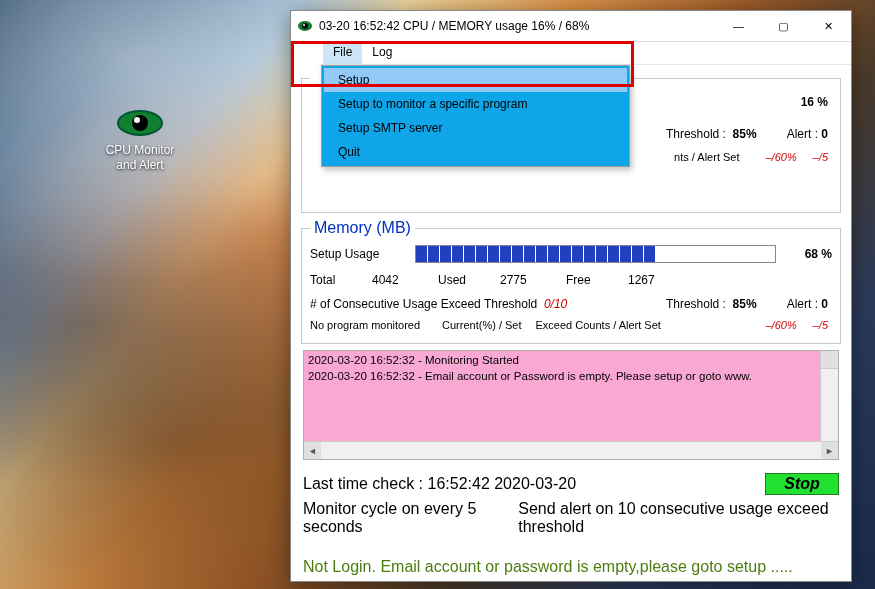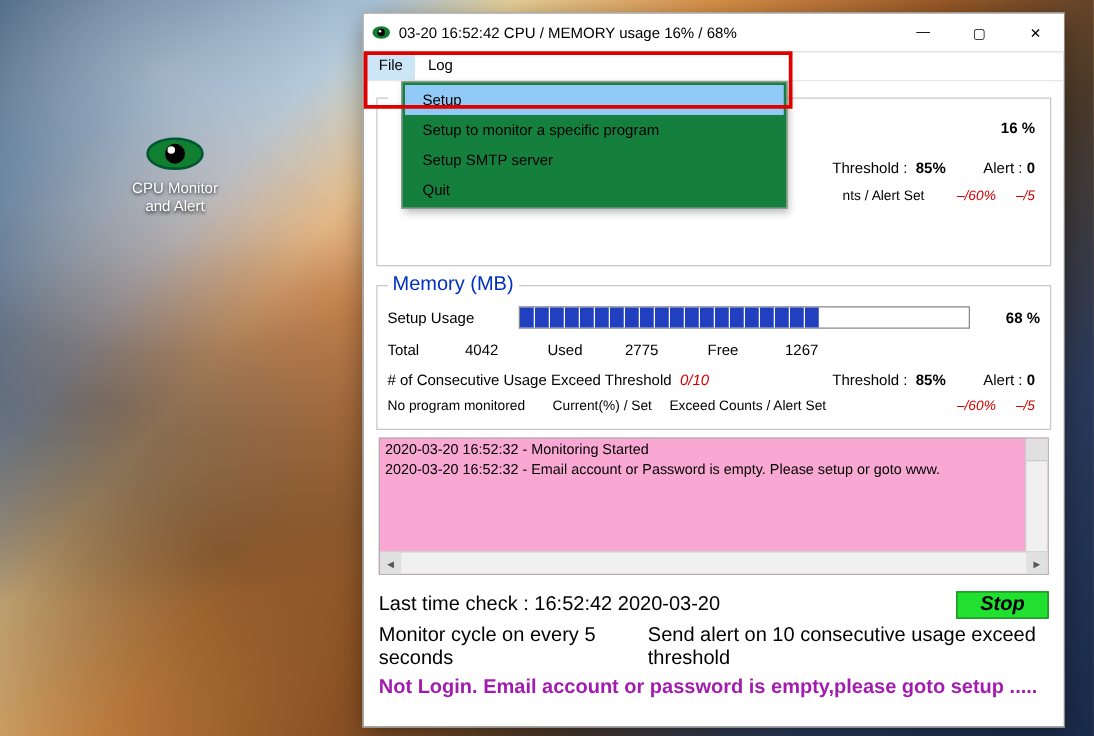--- a/index.html
+++ b/index.html
@@ -12,27 +12,27 @@
 .desktop-icon .eye svg{width:48px;height:36px;}
 .desktop-icon .label{line-height:1.25;}
 
 .app-window{position:absolute;left:290px;top:10px;width:560px;height:570px;background:#fff;border:1px solid #888;box-shadow:0 4px 20px rgba(0,0,0,0.4);}
 .titlebar{height:30px;background:#fff;display:flex;align-items:center;border-bottom:1px solid #ddd;}
 .titlebar .ico{width:16px;height:16px;margin:0 6px;}
 .titlebar .ico svg{width:16px;height:16px;}
 .titlebar .title{flex:1;font-size:12px;}
 .win-btn{width:45px;height:30px;display:flex;align-items:center;justify-content:center;font-family:Arial,sans-serif;font-size:11px;color:#000;}
 
-.menubar{height:22px;display:flex;align-items:stretch;border-bottom:1px solid #e5e5e5;padding:0 2px;}
+.menubar{height:22px;display:flex;align-items:stretch;border-bottom:1px solid #e5e5e5;padding:0 2px;margin-left:30px;}
 .menu-item{padding:3px 10px;font-size:12px;cursor:default;}
 .menu-item.open{background:#cde6f7;}
 
 .highlight-box{position:absolute;left:0;top:30px;width:337px;height:40px;border:3px solid #e00000;pointer-events:none;z-index:30;}
 
-.dropdown{position:absolute;left:30px;top:54px;width:303px;background:#15803d;border:1px solid #a0a0a0;box-shadow:2px 3px 6px rgba(0,0,0,0.25);z-index:20;padding:2px;}
+.dropdown{position:absolute;left:30px;top:54px;width:303px;background:#0ea5e9;border:1px solid #a0a0a0;box-shadow:2px 3px 6px rgba(0,0,0,0.25);z-index:20;padding:2px;}
 .dd-item{padding:5px 14px;font-size:12px;cursor:default;}
 .dd-item.sel{background:#91c9f7;}
 
 fieldset{margin:6px 10px;border:1px solid #c8c8c8;padding:4px 8px 8px;}
 legend{color:#0030c0;font-size:16px;padding:0 4px;}
 .row{display:flex;align-items:center;font-size:12px;margin:4px 0;white-space:nowrap;}
 .lbl{min-width:105px;}
 .bar{flex:1;height:16px;border:1px solid #888;background:#fff;margin-right:10px;display:flex;}
 .seg{width:11px;height:100%;background:#2040c0;margin-right:1px;}
 .seg:last-child{margin-right:0;}
@@ -46,21 +46,21 @@
 .logbox{margin:6px 12px;border:1px solid #b0b0b0;background:#f9a8d4;height:108px;position:relative;}
 .loglines{padding:2px 4px;font-size:11.5px;line-height:1.35;white-space:nowrap;overflow:hidden;}
 .log-vscroll{position:absolute;right:0;top:0;width:17px;height:calc(100% - 17px);background:#f0f0f0;border-left:1px solid #ccc;}
 .log-vscroll::before{content:"";position:absolute;top:0;left:0;right:0;height:17px;background:#e0e0e0;border-bottom:1px solid #ccc;}
 .log-hscroll{position:absolute;left:0;bottom:0;right:0;height:17px;background:#f0f0f0;border-top:1px solid #ccc;display:flex;justify-content:space-between;}
 .harrow{width:17px;height:17px;background:#e0e0e0;display:flex;align-items:center;justify-content:center;font-size:9px;color:#555;}
 
 .bottom{padding:2px 12px;font-size:16px;}
 .bottom .row2{display:flex;align-items:center;margin:5px 0;}
 .stop-btn{margin-left:auto;background:#20e030;border:1px solid #208020;padding:1px 0;width:72px;text-align:center;font-style:italic;font-weight:700;cursor:pointer;}
-.link{color:#a21caf;font-weight:700;}
+.link{color:#4d7c0f;font-weight:400;margin-top:17px;}
 </style>
 </head>
 <body>
 
 <div class="wallpaper">
     <div class="mountains"></div>
   </div>
 
 <div class="desktop-icon">
   <div class="eye">

